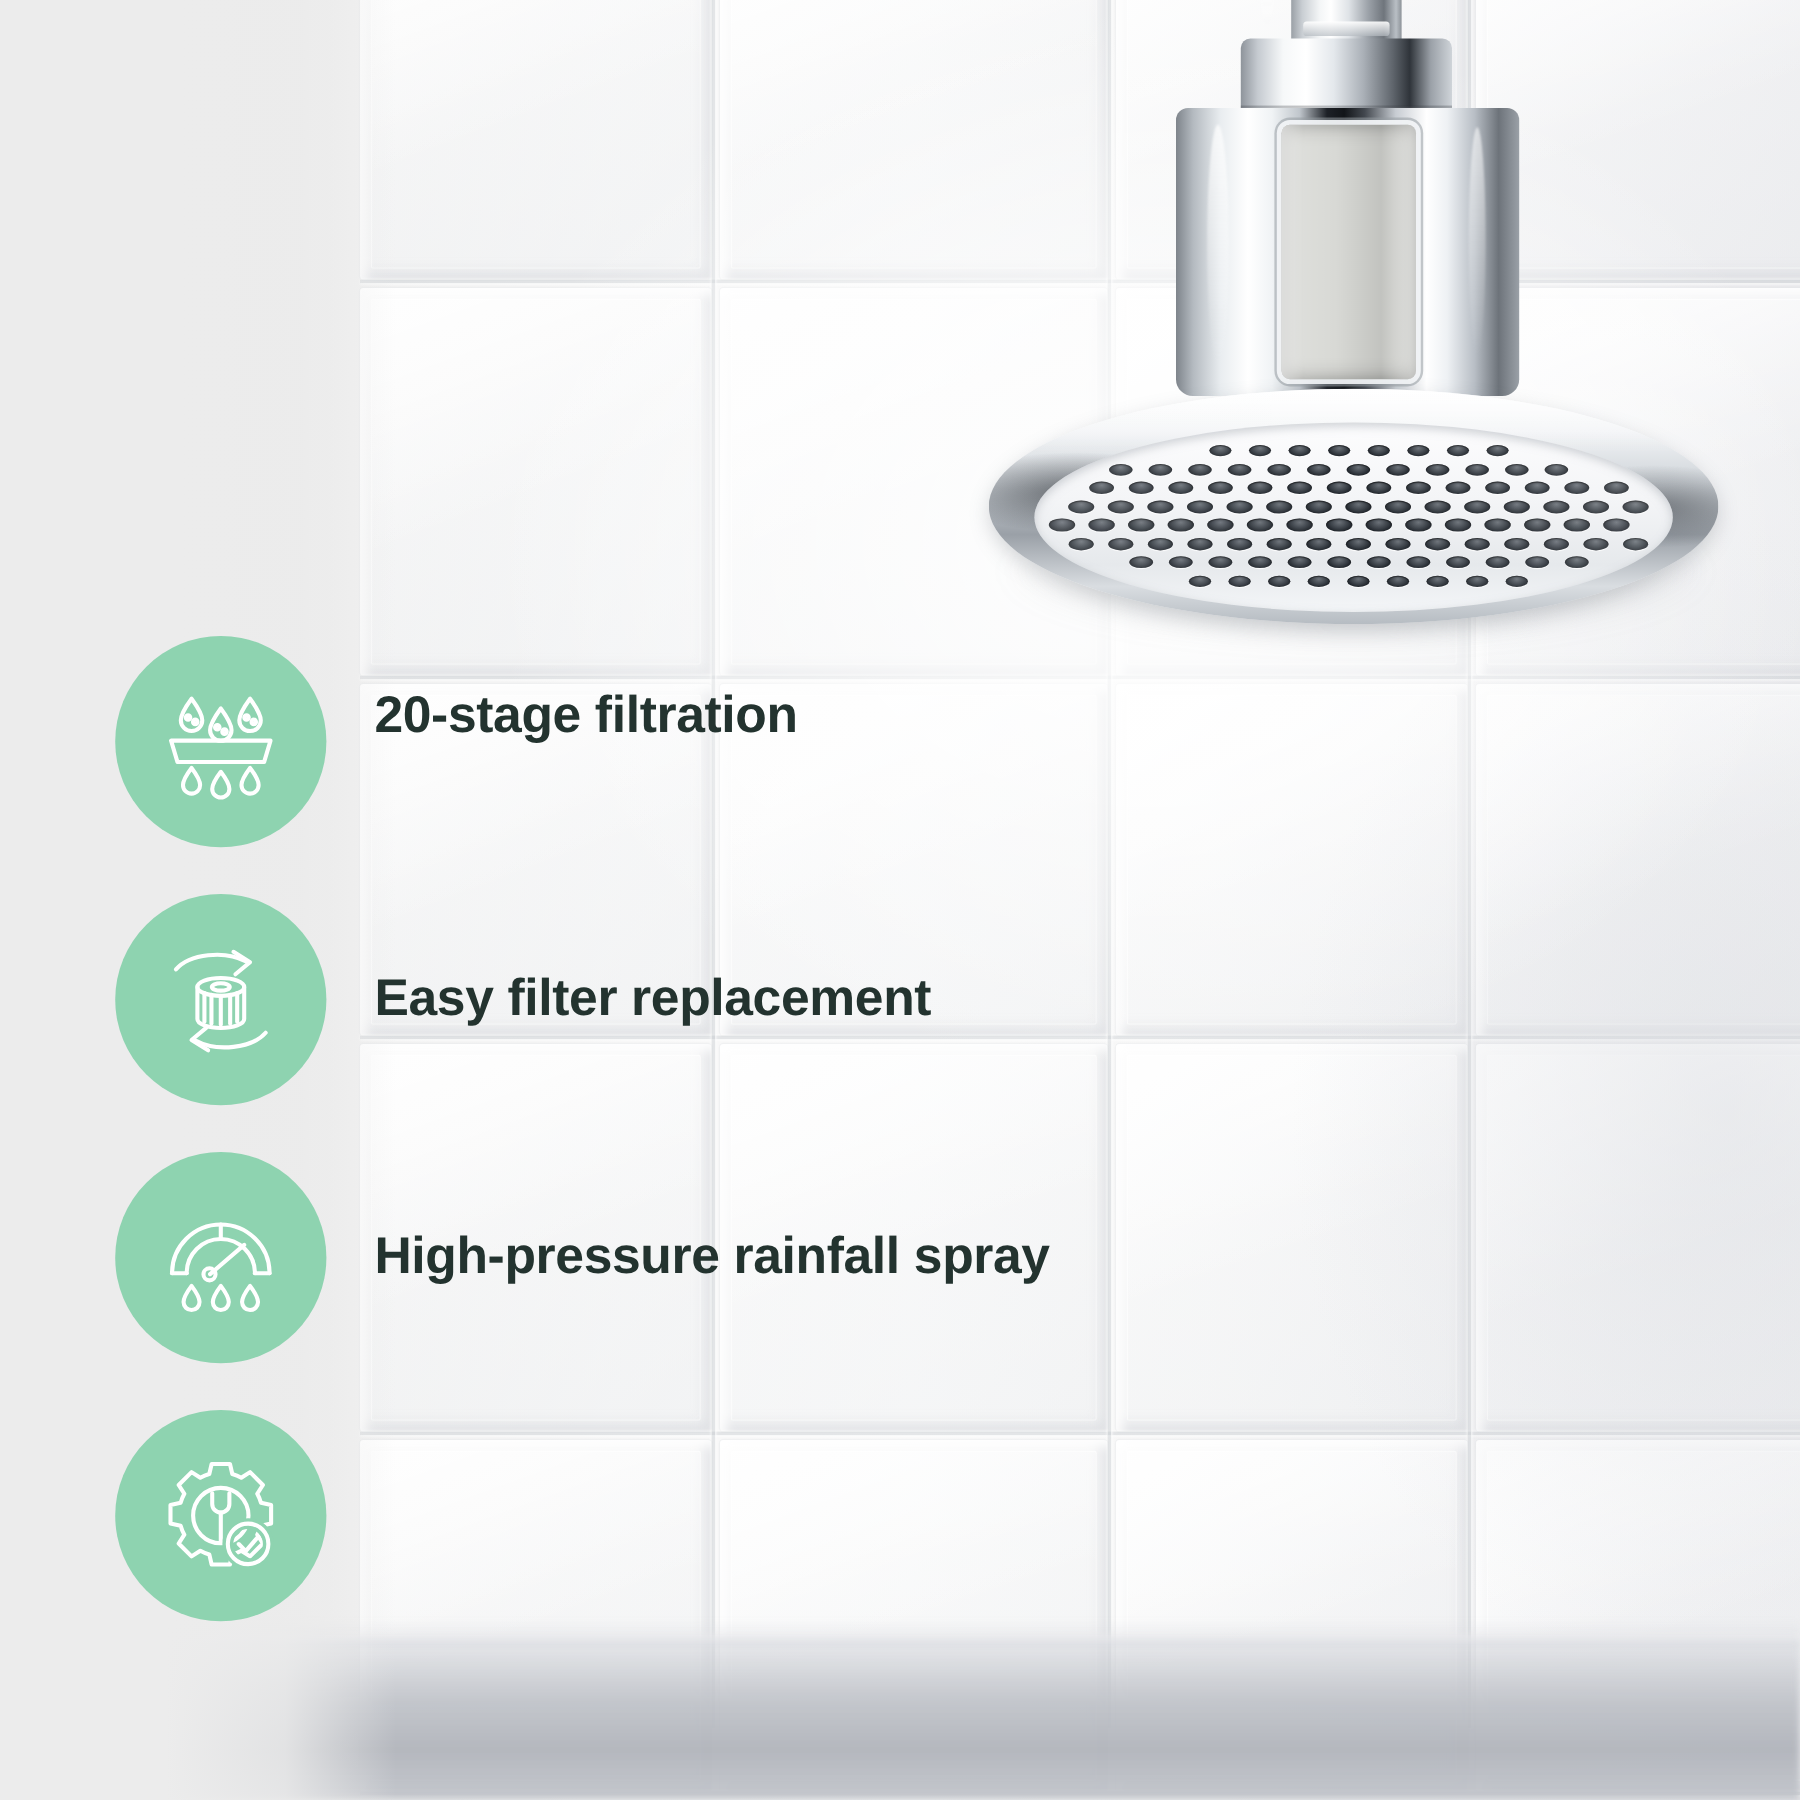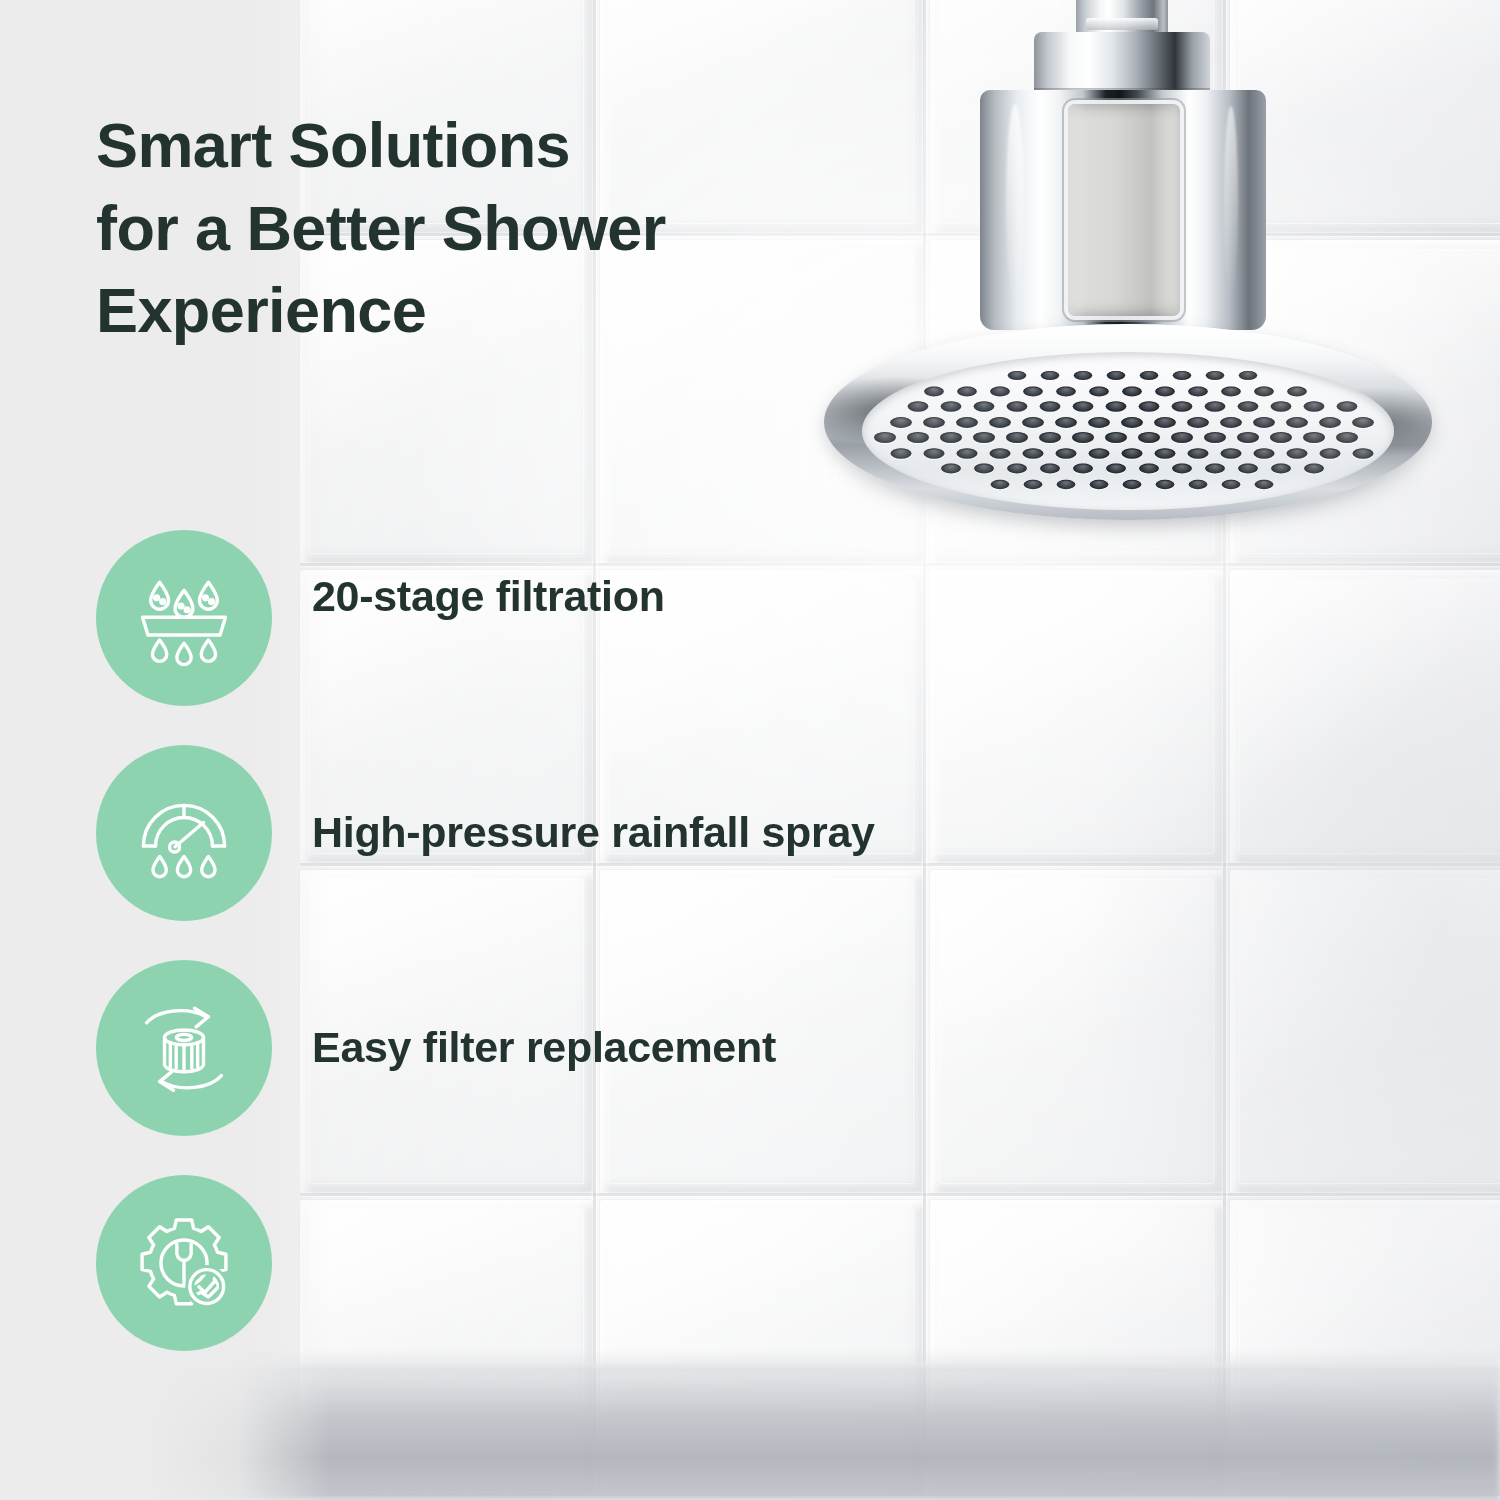--- a/index.html
+++ b/index.html
@@ -437,23 +437,20 @@
         <div class="nozzle" style="left: 325px; top: 126.5px; transform: scale(0.846); opacity: 0.957;"></div>
         <div class="nozzle" style="left: 358px; top: 126.5px; transform: scale(0.846); opacity: 0.937;"></div>
         <div class="nozzle" style="left: 391px; top: 126.5px; transform: scale(0.846); opacity: 0.916;"></div>
       </div>
 
     <div class="spark" style="left:250px;top:-26px;width:12px;height:66px;"></div>
     <div class="spark" style="left:206px;top:118px;width:18px;height:200px;opacity:.75;"></div>
     <div class="spark" style="left:424px;top:120px;width:14px;height:190px;opacity:.6;"></div>
   </div>
 
-  <div class="headline">Smart Solutions
-for a Better Shower
-Experience</div>
 
   <div class="features">
 
     <div class="feature two-line">
       <div class="badge">
         <svg viewBox="0 0 64 64" fill="none" stroke="#ffffff" stroke-width="2.1" stroke-linecap="round" stroke-linejoin="round">
 
           <path d="M17 10 C17 10 11.5 17.4 11.5 21.1 A5.5 5.5 0 0 0 22.5 21.1 C22.5 17.4 17 10 17 10 Z"></path>
           <circle cx="15.2" cy="19.6" r="1.15"></circle>
             <circle cx="18.9" cy="21.9" r="1.15"></circle>
@@ -473,44 +470,20 @@
       </div>
       <div class="ftext">
         <div class="ftitle">20-stage filtration</div>
       </div>
     </div>
 
     <div class="feature one-line">
       <div class="badge">
         <svg viewBox="0 0 64 64" fill="none" stroke="#ffffff" stroke-width="2.1" stroke-linecap="round" stroke-linejoin="round">
 
-          <path d="M7 40 A25 25 0 0 1 57 40"></path>
-          <path d="M14.5 40 A17.5 17.5 0 0 1 49.5 40"></path>
-          <path d="M7 40 H14.5"></path>
-            <path d="M49.5 40 H57"></path>
-
-          <path d="M32 15 V22.5"></path>
-
-          <path d="M26.5 40.5 L44 25.5"></path>
-          <circle cx="26.2" cy="40.6" r="3.1"></circle>
-
-          <path d="M17 46.5 C17 46.5 12.9 52 12.9 54.8 A4.1 4.1 0 0 0 21.1 54.8 C21.1 52 17 46.5 17 46.5 Z"></path>
-          <path d="M32 46.5 C32 46.5 27.9 52 27.9 54.8 A4.1 4.1 0 0 0 36.1 54.8 C36.1 52 32 46.5 32 46.5 Z"></path>
-          <path d="M47 46.5 C47 46.5 42.9 52 42.9 54.8 A4.1 4.1 0 0 0 51.1 54.8 C51.1 52 47 46.5 47 46.5 Z"></path>
-        </svg>
-      </div>
-      <div class="ftext">
-        <div class="ftitle">High-pressure rainfall spray</div>
-      </div>
-    </div>
-
-    <div class="feature one-line">
-      <div class="badge">
-        <svg viewBox="0 0 64 64" fill="none" stroke="#ffffff" stroke-width="2.1" stroke-linecap="round" stroke-linejoin="round">
-
           <path d="M9 16.5 C16 8.5 34 6.5 45 12.5"></path>
           <path d="M38.5 7.5 L47 12.8 L39.5 19"></path>
 
           <ellipse cx="32" cy="25.5" rx="12" ry="4.6"></ellipse>
           <ellipse cx="32" cy="25.5" rx="4.6" ry="1.9"></ellipse>
           <path d="M20 25.5 V42 A12 4.6 0 0 0 44 42 V25.5"></path>
           <path d="M23.6 28.6 V43.4"></path>
             <path d="M27.2 29.6 V44.3"></path>
           <path d="M32 30 V44.8"></path>
             <path d="M36.8 29.6 V44.3"></path>
@@ -522,20 +495,44 @@
       </div>
       <div class="ftext">
         <div class="ftitle">Easy filter replacement</div>
       </div>
     </div>
 
     <div class="feature one-line">
       <div class="badge">
         <svg viewBox="0 0 64 64" fill="none" stroke="#ffffff" stroke-width="2.1" stroke-linecap="round" stroke-linejoin="round">
 
+          <path d="M7 40 A25 25 0 0 1 57 40"></path>
+          <path d="M14.5 40 A17.5 17.5 0 0 1 49.5 40"></path>
+          <path d="M7 40 H14.5"></path>
+            <path d="M49.5 40 H57"></path>
+
+          <path d="M32 15 V22.5"></path>
+
+          <path d="M26.5 40.5 L44 25.5"></path>
+          <circle cx="26.2" cy="40.6" r="3.1"></circle>
+
+          <path d="M17 46.5 C17 46.5 12.9 52 12.9 54.8 A4.1 4.1 0 0 0 21.1 54.8 C21.1 52 17 46.5 17 46.5 Z"></path>
+          <path d="M32 46.5 C32 46.5 27.9 52 27.9 54.8 A4.1 4.1 0 0 0 36.1 54.8 C36.1 52 32 46.5 32 46.5 Z"></path>
+          <path d="M47 46.5 C47 46.5 42.9 52 42.9 54.8 A4.1 4.1 0 0 0 51.1 54.8 C51.1 52 47 46.5 47 46.5 Z"></path>
+        </svg>
+      </div>
+      <div class="ftext">
+        <div class="ftitle">High-pressure rainfall spray</div>
+      </div>
+    </div>
+
+    <div class="feature one-line">
+      <div class="badge">
+        <svg viewBox="0 0 64 64" fill="none" stroke="#ffffff" stroke-width="2.1" stroke-linecap="round" stroke-linejoin="round">
+
           <path d="M27.3 5.5 h9.4 l1.2 5.2 a21 21 0 0 1 4.6 1.9 l4.5-2.9 6.6 6.6 -2.9 4.5 a21 21 0 0 1 1.9 4.6 l5.2 1.2 v9.4 l-5.2 1.2 a21 21 0 0 1 -1.9 4.6 l2.9 4.5 -6.6 6.6 -4.5-2.9 a21 21 0 0 1 -4.6 1.9 l-1.2 5.2 h-9.4 l-1.2-5.2 a21 21 0 0 1 -4.6-1.9 l-4.5 2.9 -6.6-6.6 2.9-4.5 a21 21 0 0 1 -1.9-4.6 l-5.2-1.2 v-9.4 l5.2-1.2 a21 21 0 0 1 1.9-4.6 l-2.9-4.5 6.6-6.6 4.5 2.9 a21 21 0 0 1 4.6-1.9 Z"></path>
 
           <circle cx="32" cy="32" r="14.2"></circle>
 
           <path d="M27.6 20.6 V26 a4.4 4.4 0 0 0 8.8 0 V20.6"></path>
           <path d="M32 30.4 V45"></path>
 
           <circle cx="46" cy="46.5" r="10.4" stroke="#8ed3b0" stroke-width="5.6"></circle>
           <circle cx="46" cy="46.5" r="10.4"></circle>
           <path d="M41.2 46.6 L44.8 50.2 L51.2 42.8"></path>

